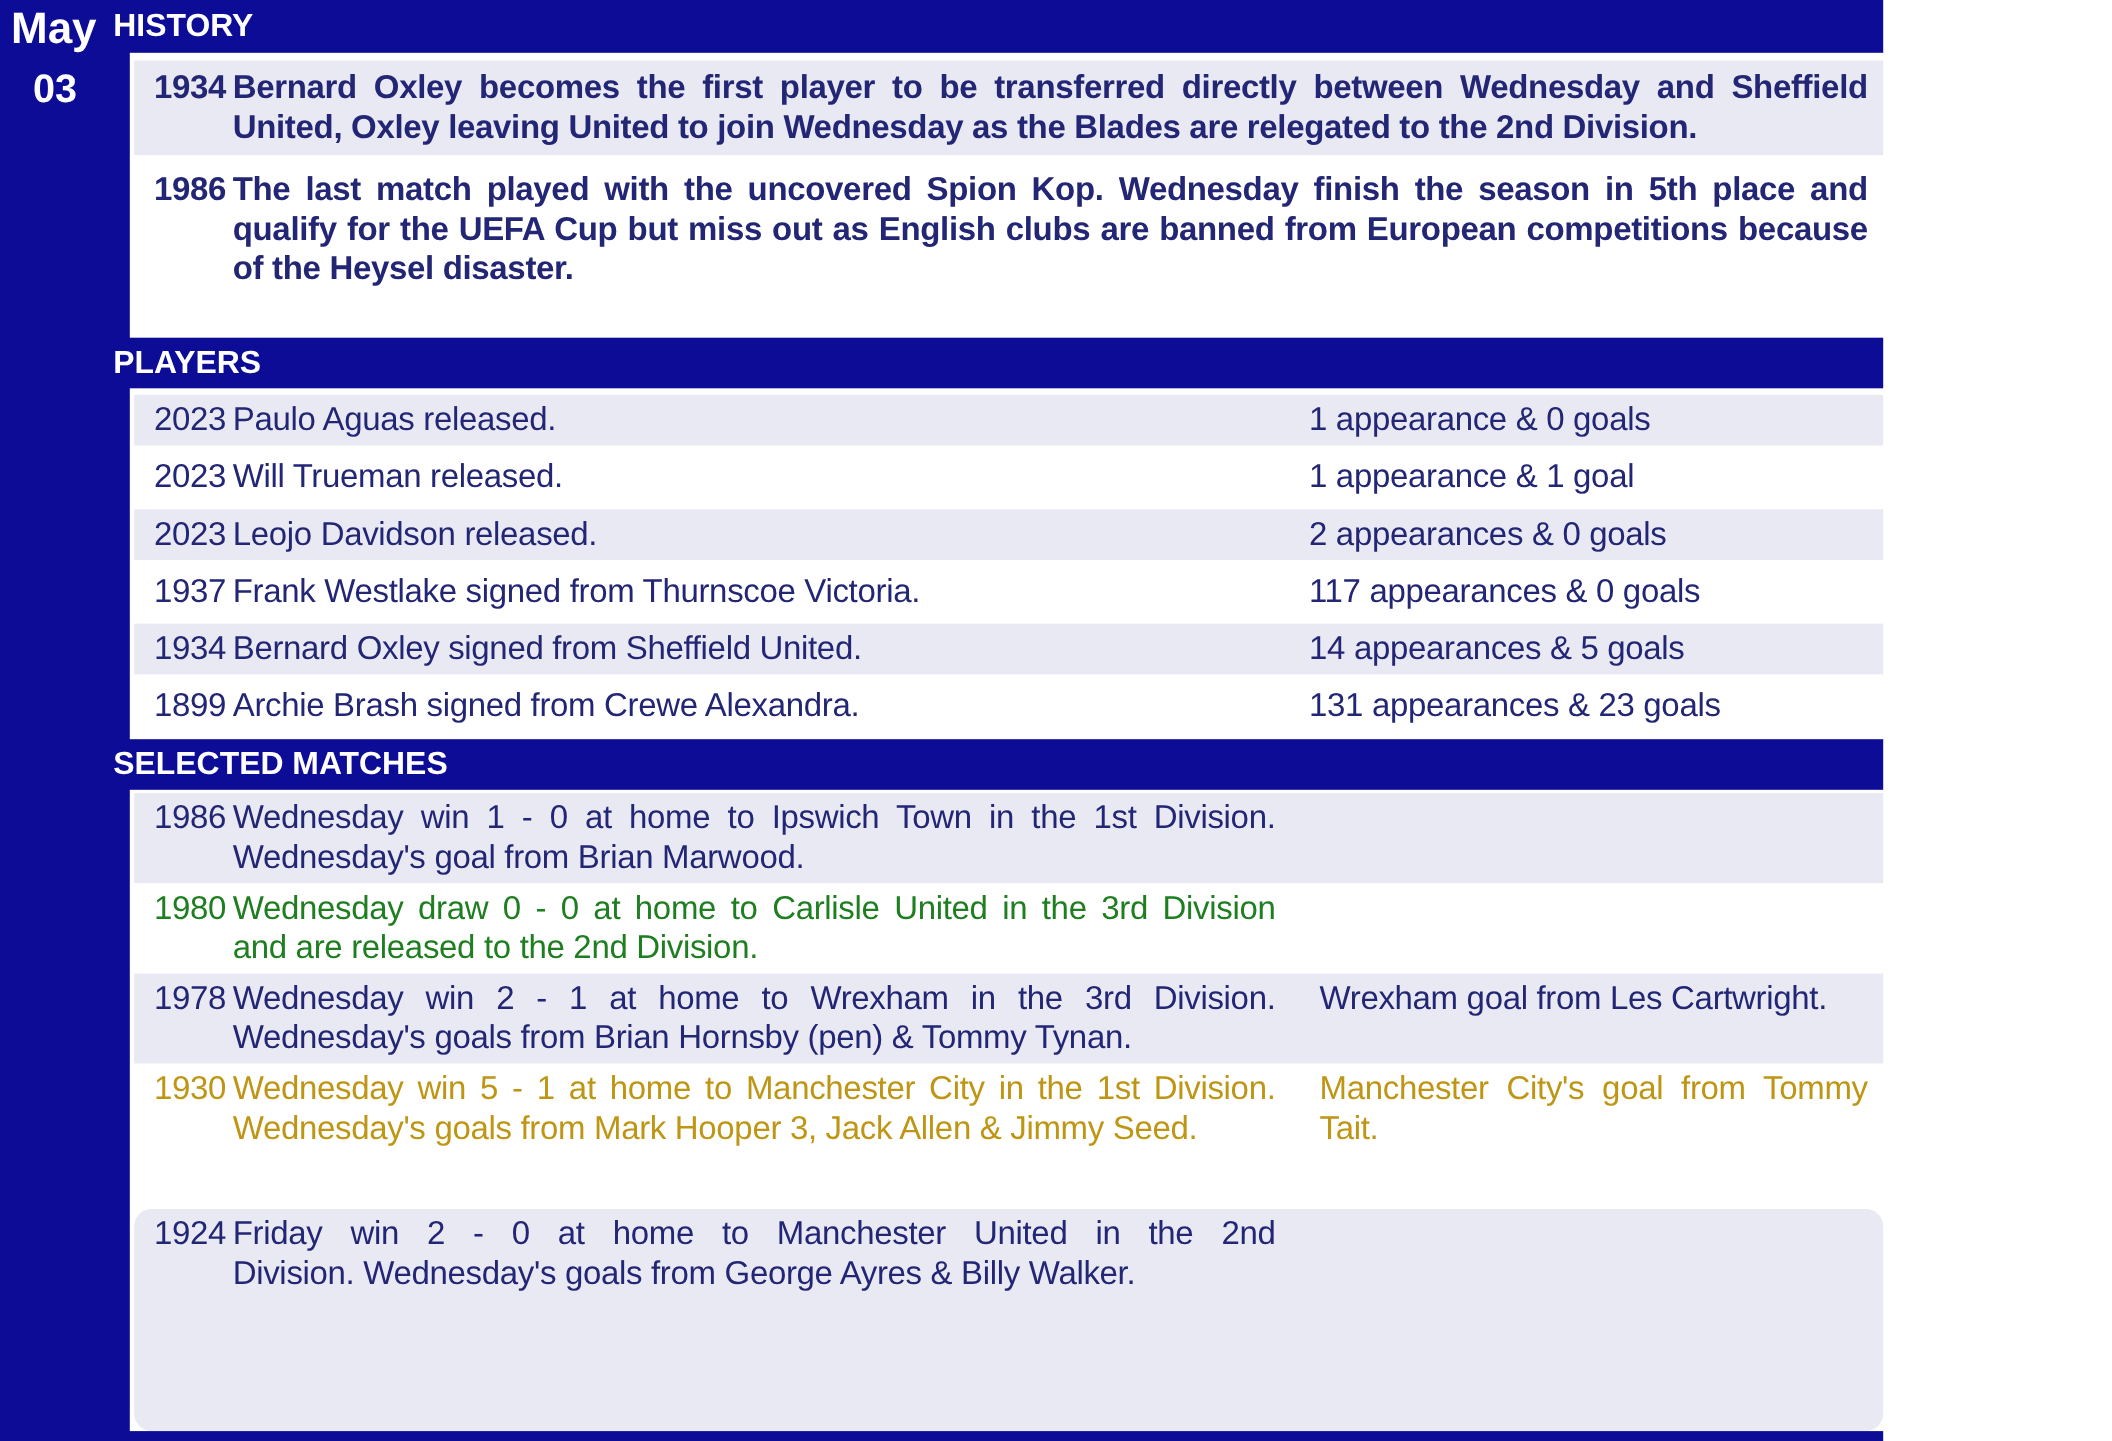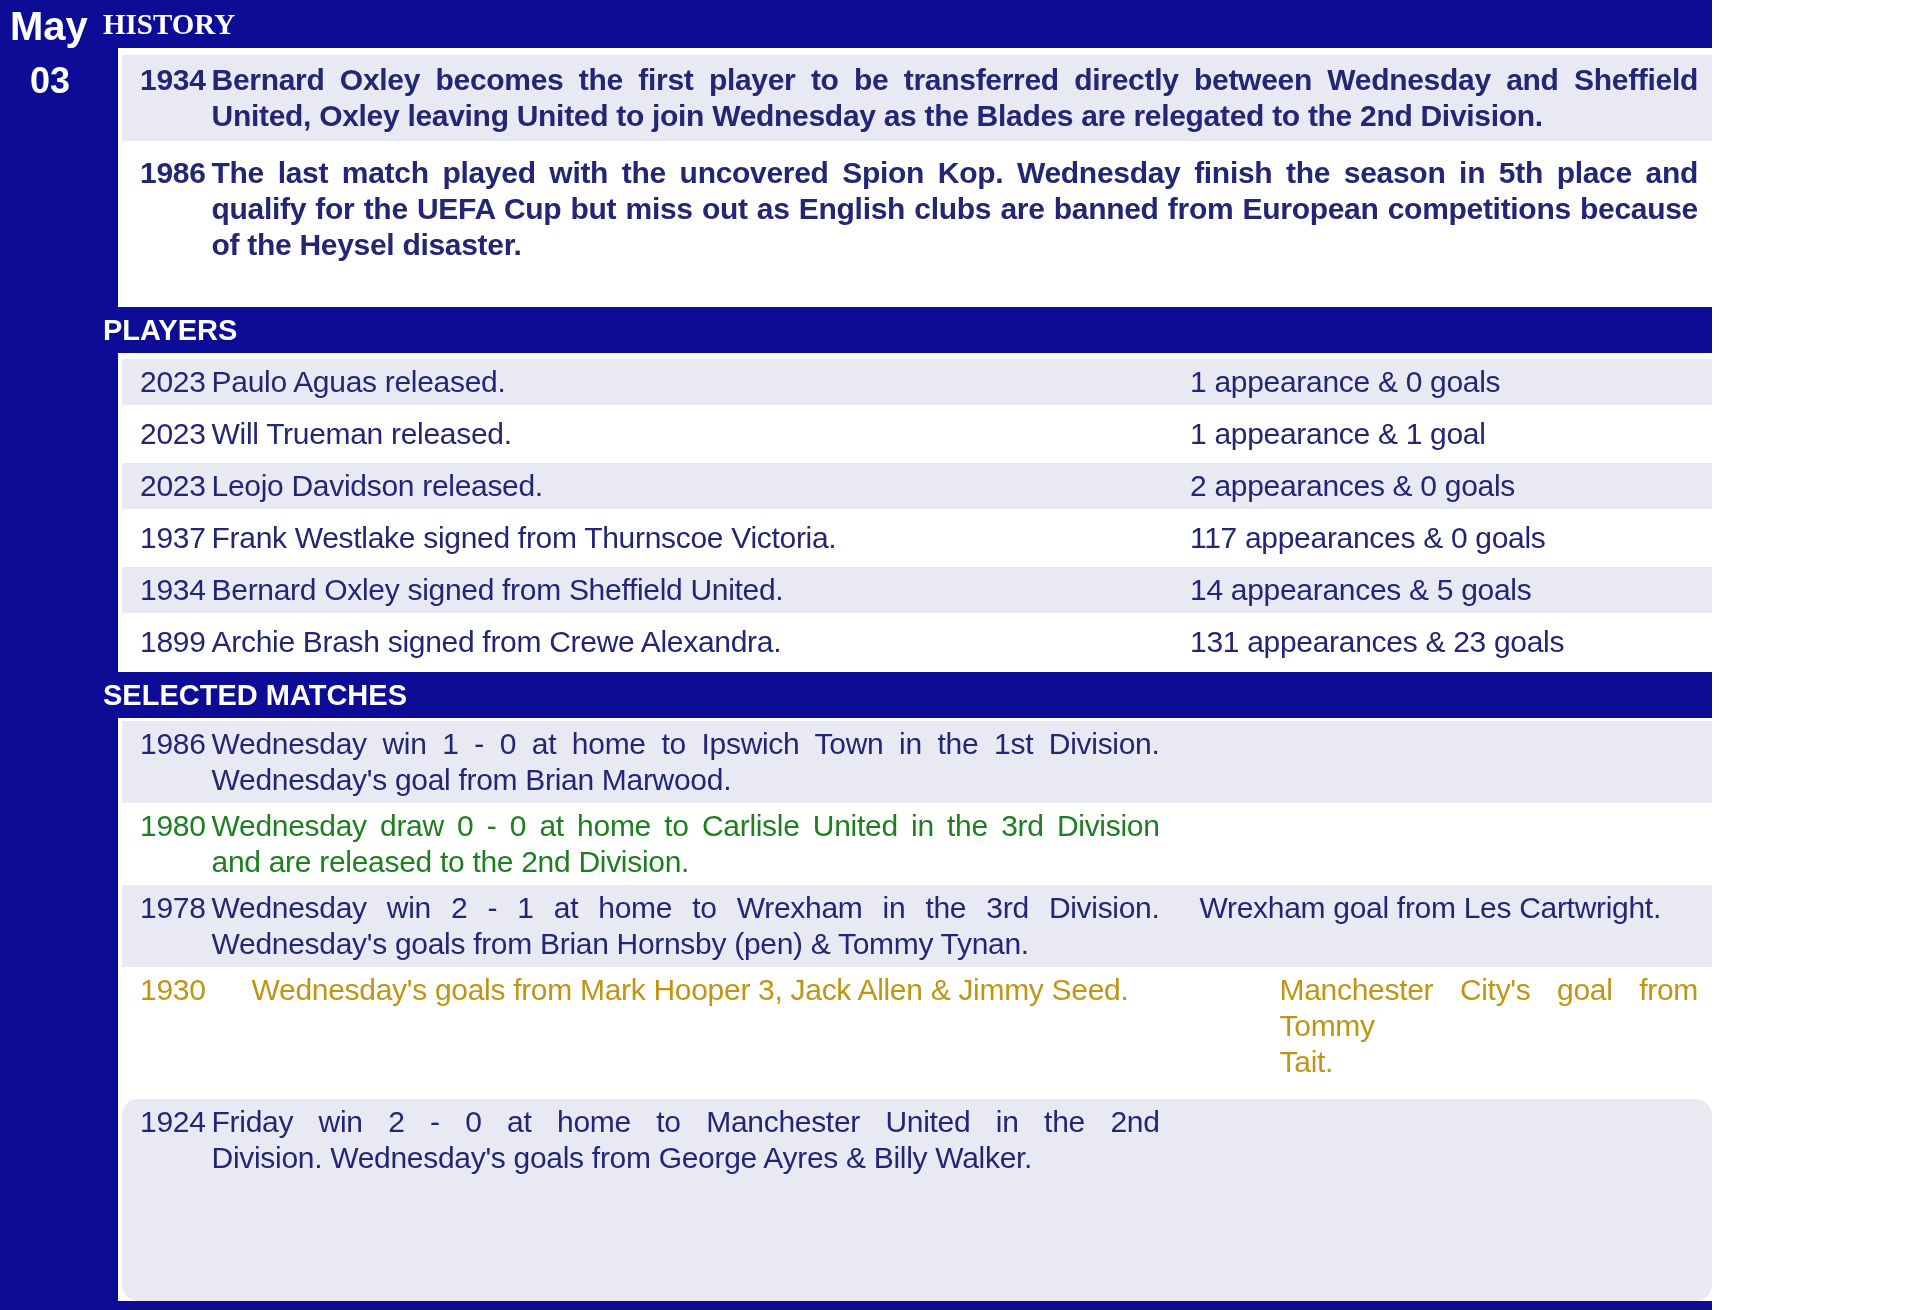--- a/index.html
+++ b/index.html
@@ -9,21 +9,21 @@
   .page { position:relative; width:1624px; height:1310px; background:#ffffff; }
 
   .sidebar { position:absolute; left:0; top:0; width:118px; height:1310px; background:#0c0c96; z-index:0; }
   .month { position:absolute; left:10px; top:4px; font-size:40px; font-weight:700; color:#ffffff; letter-spacing:0; z-index:3; }
   .day { position:absolute; left:30px; top:60px; font-size:36px; font-weight:700; color:#ffffff; letter-spacing:0; z-index:3; }
 
   .doc { position:absolute; left:0; top:0; width:1712px; z-index:1; }
 
   .band { width:1712px; height:46px; line-height:46px; background:#0c0c96; color:#ffffff;
           font-size:29px; font-weight:700; padding-left:103px; letter-spacing:0; }
-  .band.first { height:48px; line-height:48px;font-family:Liberation Serif, serif; }
+  .band.first { height:48px; line-height:48px; }
   .mt7 { margin-top:7px; }
   .mt6 { margin-top:6px; }
   .mt3 { margin-top:3px; }
 
   .bg-lav { background:#e9e9f4; }
   .bg-white { background:#ffffff; }
 
   .row { display:flex; margin-left:122px; width:1590px; font-size:30px; }
 
   .year { flex:0 0 56px; margin-right:6px; }
@@ -39,21 +39,21 @@
   .prow .stats { flex:0 0 522px; padding-right:10px; }
 
   
   .mrow { padding:5px 0 5px 18px; line-height:36px; }
   .mrow .left { flex:0 0 988px; padding-right:40px; text-align:justify; }
   .mrow .right { flex:1; padding-right:14px; text-align:justify; }
   .mrow.roomy { min-height:132px; }
   .mrow.fill { min-height:202px;border-radius:16px; }
 
   .c-green { color:#1e7e20; }
-  .c-gold { color:#bf9514;gap:40px; }
+  .c-gold { color:#bf9514; }
 
   .jl { text-align:justify; text-align-last:justify; }
 
   .bottom-bar { width:1712px; height:9px; background:#0c0c96; }
 </style>
 </head>
 <body>
 
 <div class="page">
 
@@ -140,20 +140,21 @@
       <div class="left">
           <div class="jl">Wednesday win 2 - 1 at home to Wrexham in the 3rd Division.</div>
           <div>Wednesday's goals from Brian Hornsby (pen) &amp; Tommy Tynan.</div>
         </div>
       <div class="right">Wrexham goal from Les Cartwright.</div>
     </div>
 
     <div class="row mrow bg-white c-gold roomy">
       <div class="year">1930</div>
       <div class="left">
+          <div class="jl">Wednesday win 5 - 1 at home to Manchester City in the 1st Division.</div>
           <div>Wednesday's goals from Mark Hooper 3, Jack Allen &amp; Jimmy Seed.</div>
         </div>
       <div class="right">
           <div class="jl">Manchester City's goal from Tommy</div>
           <div>Tait.</div>
         </div>
     </div>
 
     <div class="row mrow bg-lav fill">
       <div class="year">1924</div>

